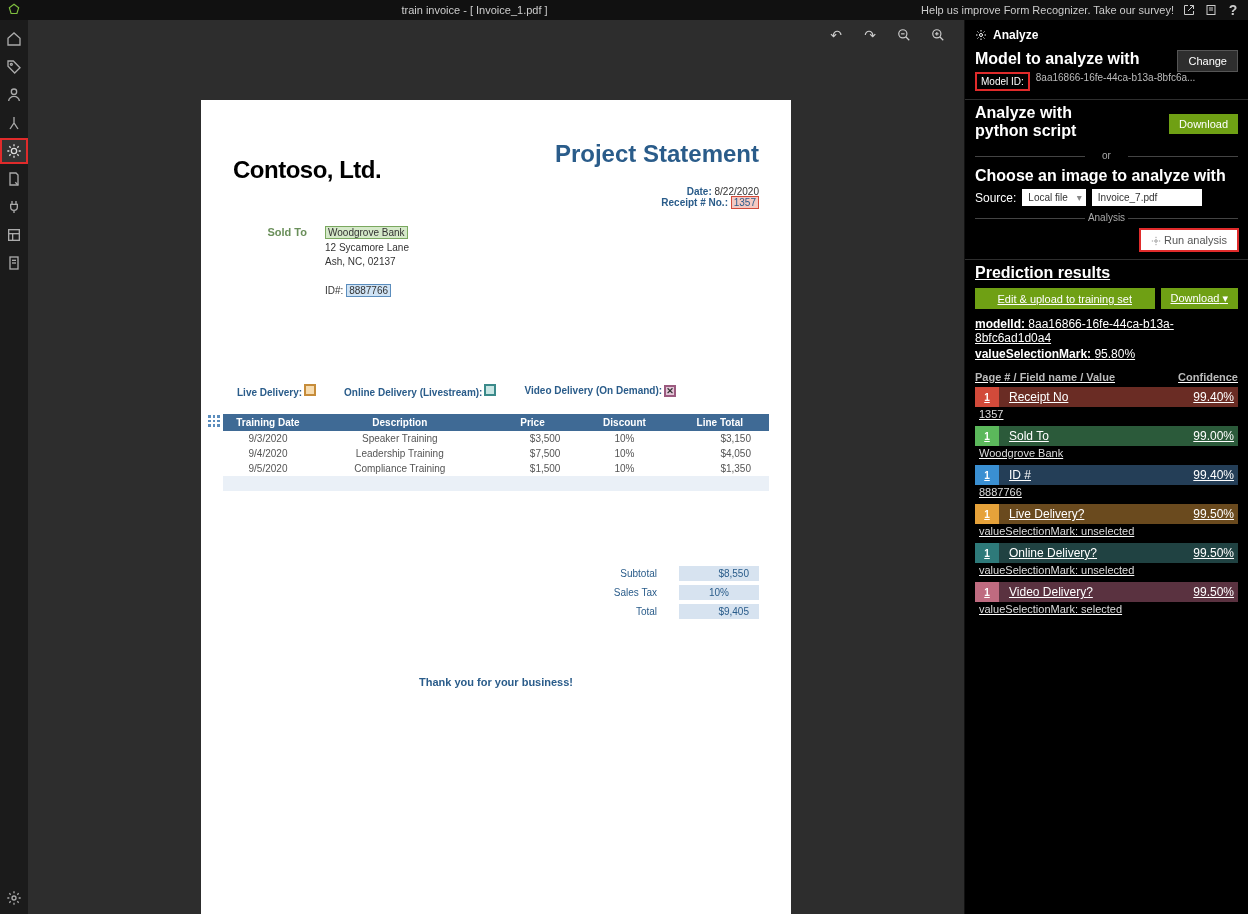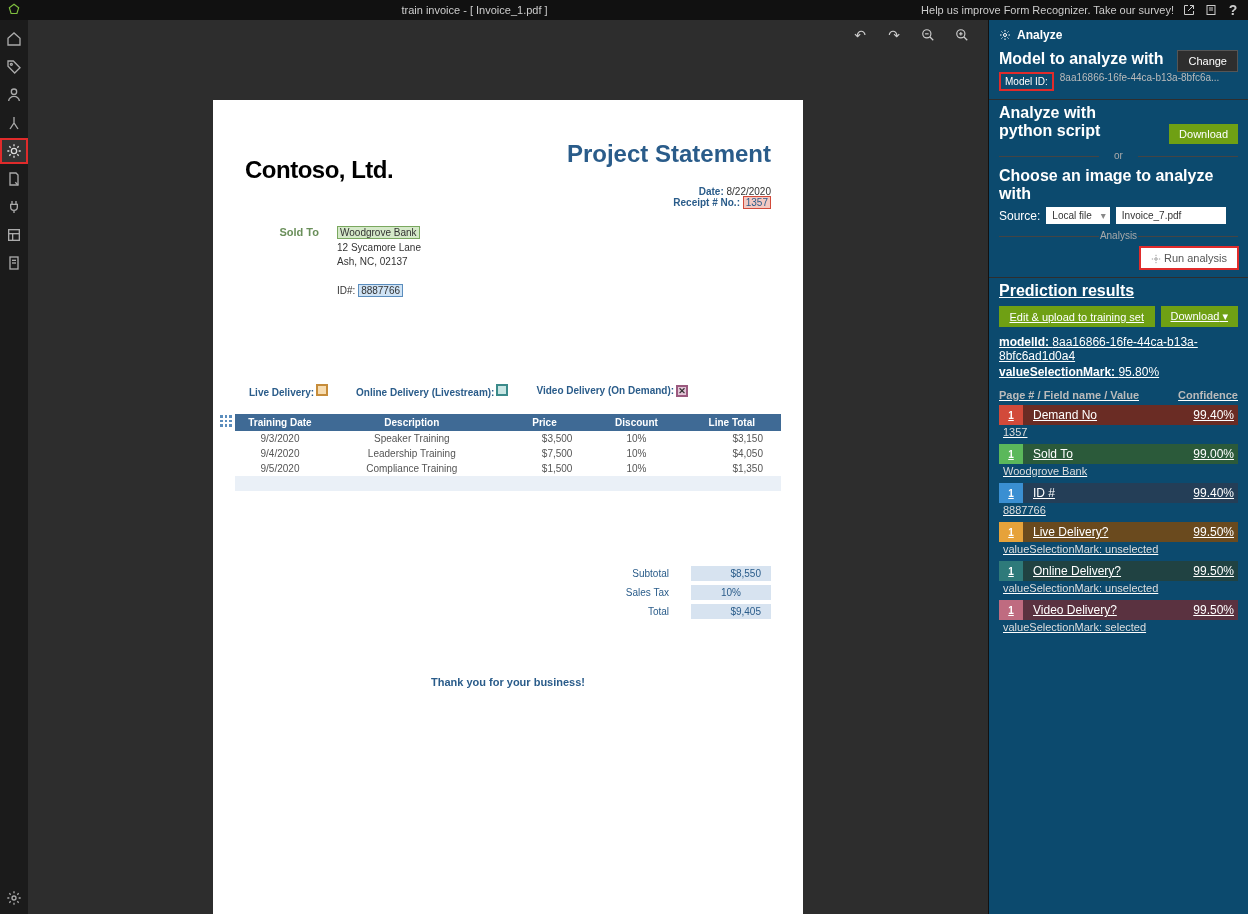--- a/index.html
+++ b/index.html
@@ -140,22 +140,22 @@
 .totals .lbl { font-weight:400; text-align:right; flex:1; padding-right:22px; }
 .totals .val { width:80px; background:#d7e3f0; text-align:right; padding:2px 10px; }
 
 .page .thanks {
   position:absolute; top:576px; left:0; right:0; text-align:center;
   font-size:11px; font-weight:700; color:#2a5c8a;
 }
 
 
 .rpanel {
-  width:260px;
-  background:#0c4a6e;
+  width:284px;
+  background:#000000;
   border-left:1px solid #111;
   display:flex;
   flex-direction:column;
   font-size:12px;
   overflow:auto;
 }
 .rpanel .hdr {
   display:flex; align-items:center; gap:6px;
   padding:8px 10px 4px;
   font-weight:600; color:#fff;
@@ -437,21 +437,21 @@
         <h3>Model to analyze with</h3>
         <button class="btn">Change</button>
       </div>
       <div class="model-row">
         <span class="mlabel">Model ID:</span>
         <span style="color:#bbb;overflow:hidden;text-overflow:ellipsis;white-space:nowrap;">8aa16866-16fe-44ca-b13a-8bfc6a...</span>
       </div>
     </div>
 
     <div class="section">
-      <div style="display:flex;justify-content:space-between;align-items:flex-end;">
+      <div style="display:flex;justify-content:space-between;align-items:center;">
         <h3 style="max-width:150px;">Analyze with python script</h3>
         <button class="btn green">Download</button>
       </div>
       <div class="ordivider">or</div>
       <h3>Choose an image to analyze with</h3>
       <div style="display:flex;align-items:center;gap:6px;margin-top:4px;">
         <span>Source:</span>
         <span class="selectish">Local file</span>
         <span class="txtinput">Invoice_7.pdf</span>
       </div>
@@ -477,21 +477,21 @@
       <div style="font-size:12px;margin-bottom:10px;"><b>valueSelectionMark:</b>&nbsp;<span>95.80%</span></div>
 
       <div class="results-hdr">
         <span>Page # / Field name / Value</span>
         <span>Confidence</span>
       </div>
       <div id="results-list">
           <div class="result-row bar-red">
             <div class="top">
               <span class="pg">1</span>
-              <span class="name">Demand No</span>
+              <span class="name">Receipt No</span>
               <span class="conf">99.40%</span>
             </div>
             <div class="val">1357</div>
           </div>
           <div class="result-row bar-green">
             <div class="top">
               <span class="pg">1</span>
               <span class="name">Sold To</span>
               <span class="conf">99.00%</span>
             </div>

